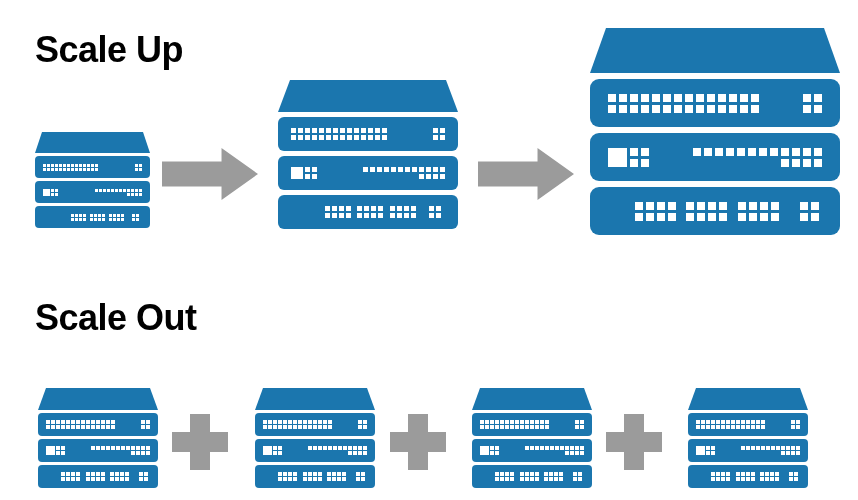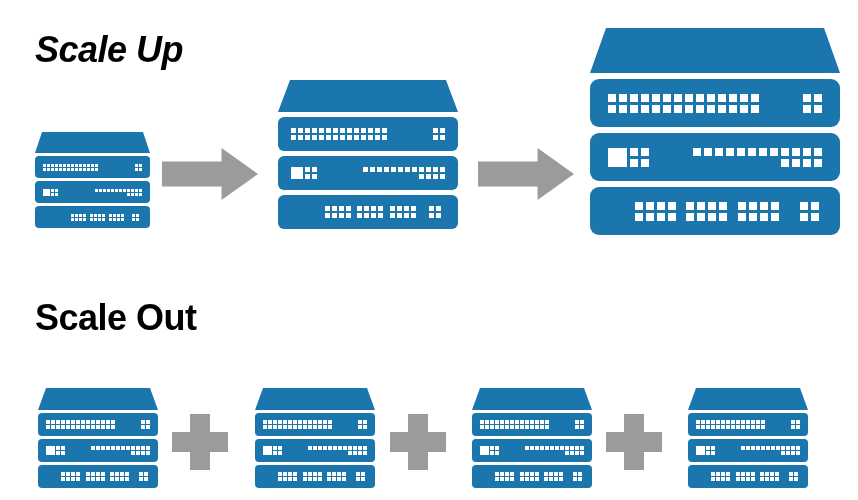--- a/index.html
+++ b/index.html
@@ -80,21 +80,21 @@
   }
 
   
   .plus {
     position: absolute;
   }
 </style>
 </head>
 <body>
 
-<div class="section-title" id="title-scale-up" style="left: 35px; top: 32px; font-style: italic;">Scale Up</div>
+<div class="section-title" id="title-scale-up" style="left: 35px; top: 32px;">Scale Up</div>
 
 <div class="abs" id="scaleup-servers">
     <div class="server" style="--srv-blue: #1b76ae; --led-size: 3px; --led-gap: 1px; width: 115px; gap: 3px; left: 35px; top: 132px;">
       <div class="server-lid" style="height: 21px; clip-path: polygon(7px 0px, 108px 0px, 100% 100%, 0px 100%); border-radius: 4px 4px 0px 0px;"></div>
       <div class="server-panel" style="height: 22px; border-radius: 4px; padding-left: 8px; padding-right: 8px;">
         <div class="led-grid" style="grid-template-rows: repeat(2, var(--led-size));">
           <div class="led"></div>
           <div class="led"></div>
           <div class="led"></div>
           <div class="led"></div>

